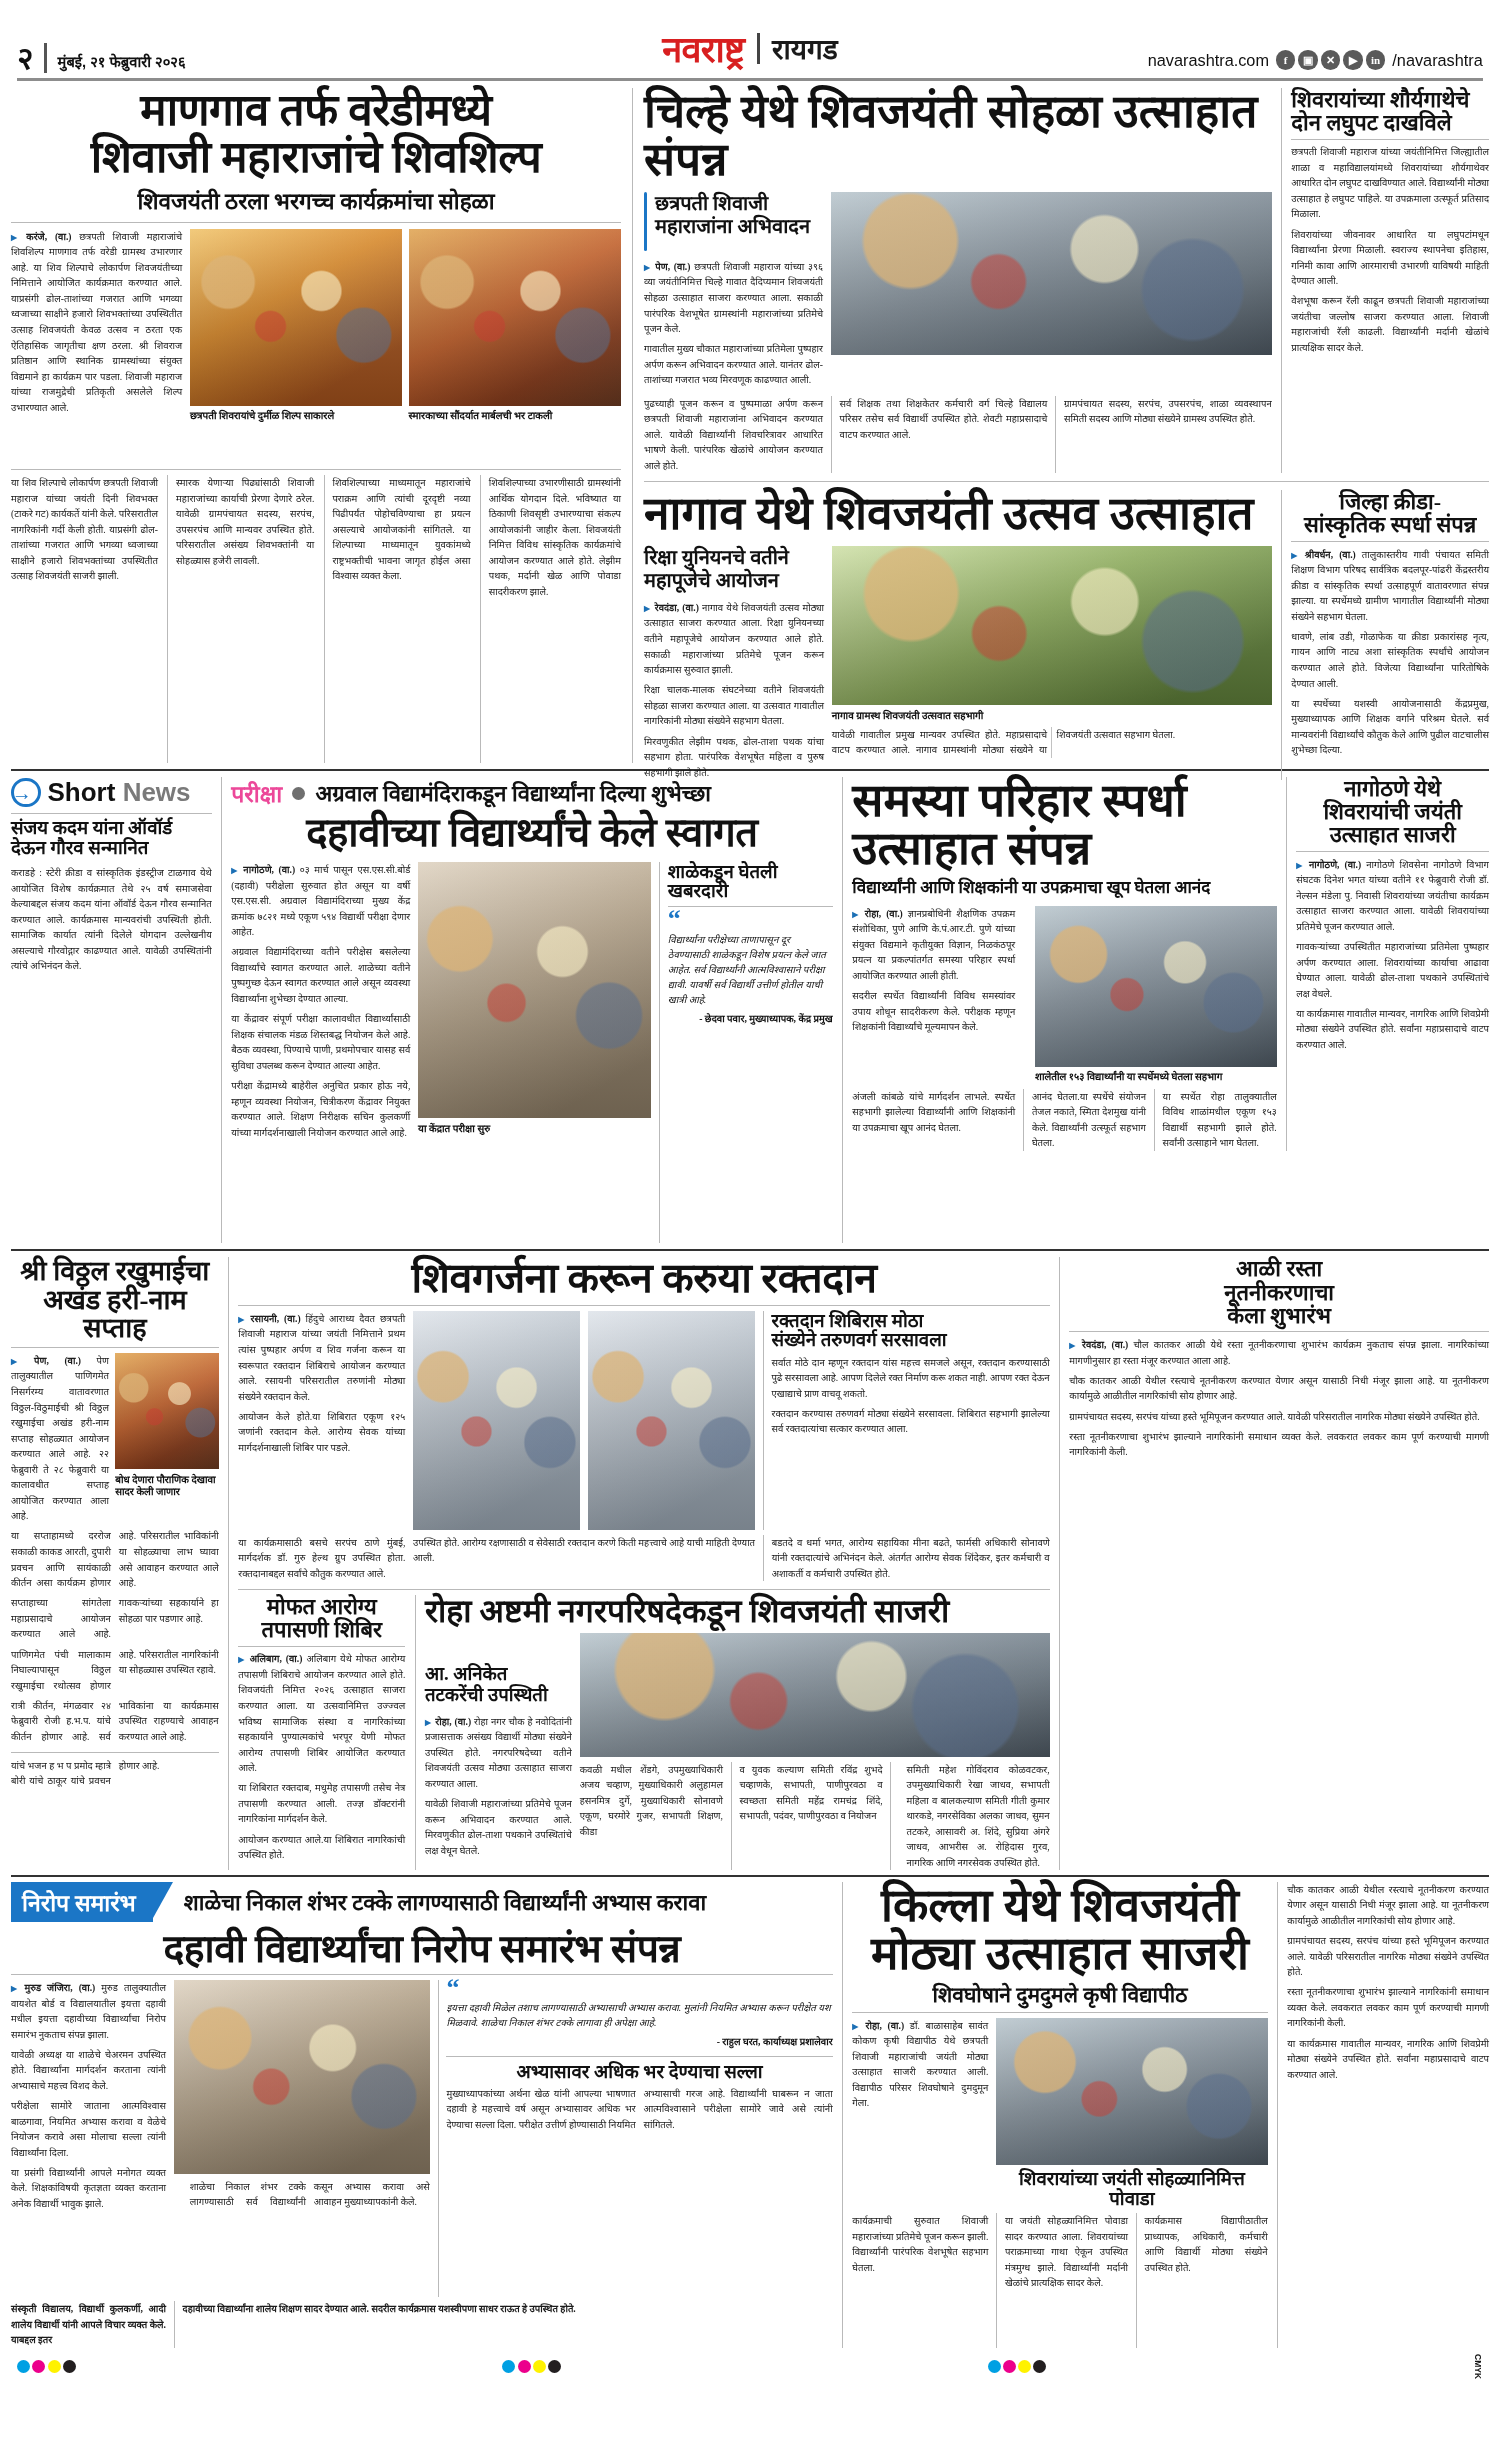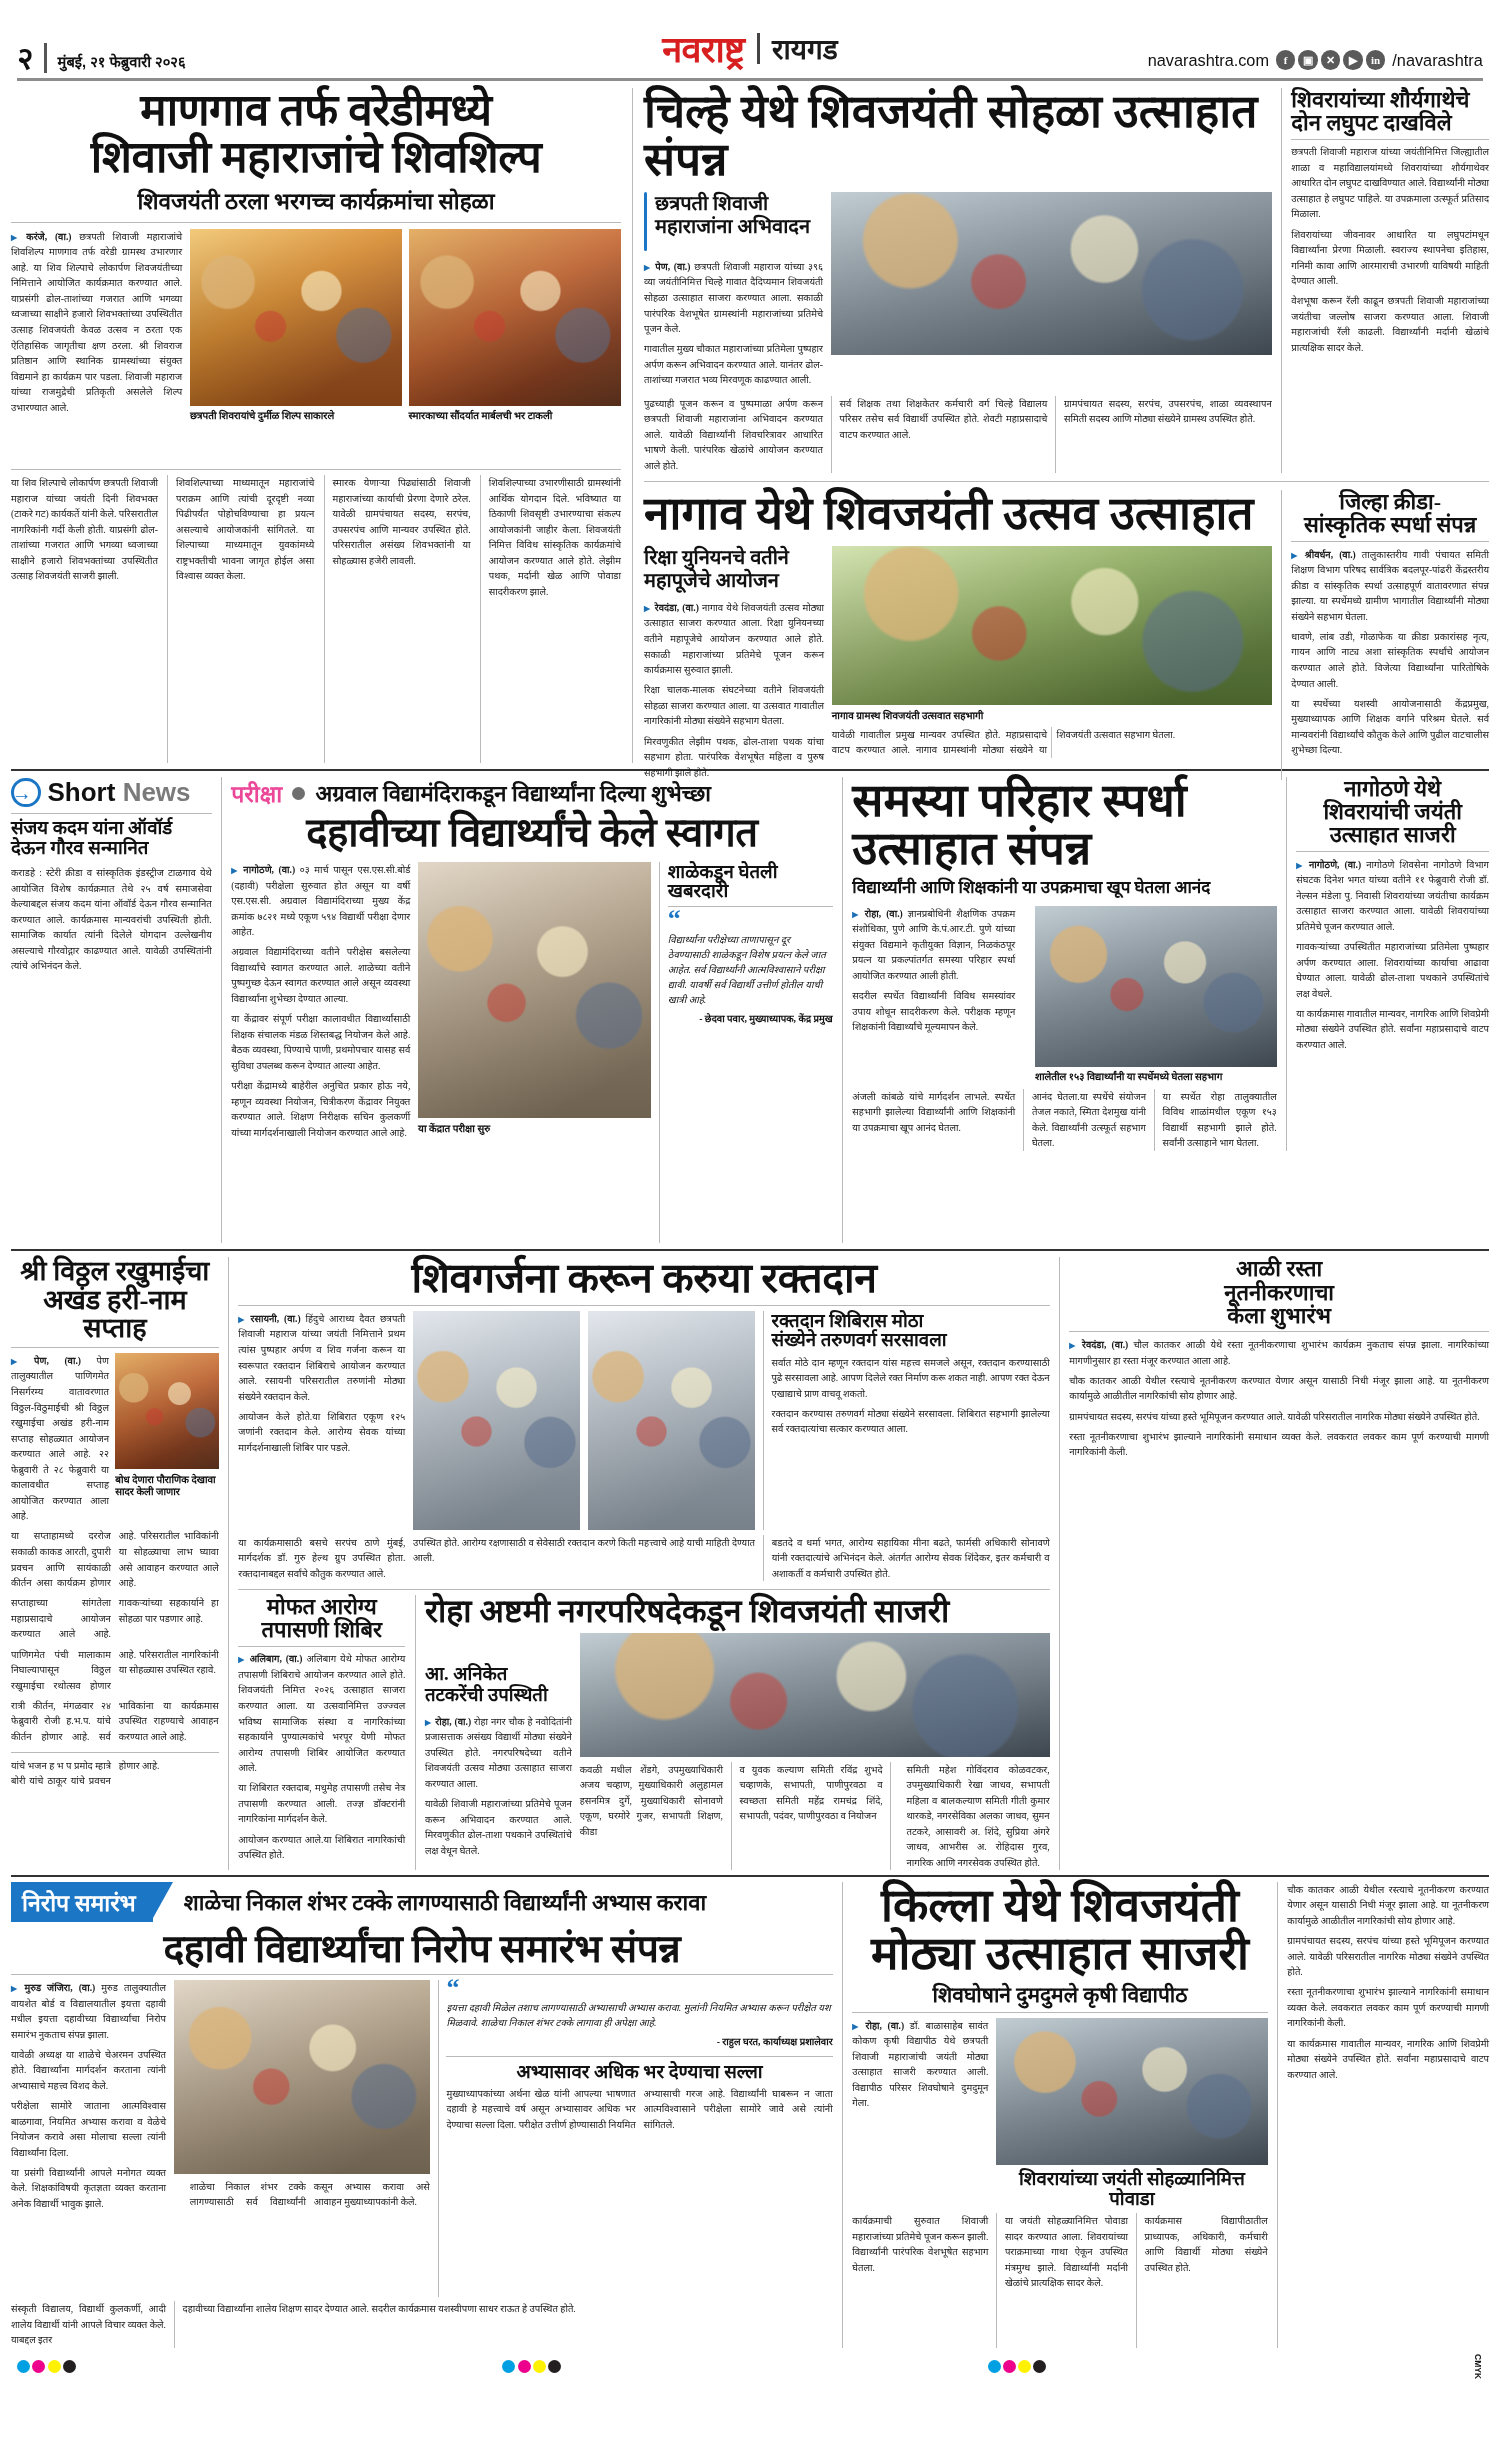--- a/index.html
+++ b/index.html
@@ -150,22 +150,22 @@
           <div class="row" style="gap:6.2px;">
             <div class="caption" style="flex:1;">छत्रपती शिवरायांचे दुर्मीळ शिल्प साकारले</div>
             <div class="caption" style="flex:1;">स्मारकाच्या सौंदर्यात मार्बलची भर टाकली</div>
           </div>
         </div>
       </div>
 
       <div class="hline mt10"></div>
       <div class="row mt6" style="gap:9.3px; flex:1;">
         <div class="body-txt" style="width:147px;">या शिव शिल्पाचे लोकार्पण छत्रपती शिवाजी महाराज यांच्या जयंती दिनी शिवभक्त (टाकरे गट) कार्यकर्ते यांनी केले. परिसरातील नागरिकांनी गर्दी केली होती. याप्रसंगी ढोल-ताशांच्या गजरात आणि भगव्या ध्वजाच्या साक्षीने हजारो शिवभक्तांच्या उपस्थितीत उत्साह शिवजयंती साजरी झाली.</div>
+        <div class="body-txt vline" style="padding-left:7.8px; width:147px;">स्मारक येणाऱ्या पिढ्यांसाठी शिवाजी महाराजांच्या कार्याची प्रेरणा देणारे ठरेल. यावेळी ग्रामपंचायत सदस्य, सरपंच, उपसरपंच आणि मान्यवर उपस्थित होते. परिसरातील असंख्य शिवभक्तांनी या सोहळ्यास हजेरी लावली.</div>
         <div class="body-txt vline" style="padding-left:7.8px; width:147px;">शिवशिल्पाच्या माध्यमातून महाराजांचे पराक्रम आणि त्यांची दूरदृष्टी नव्या पिढीपर्यंत पोहोचविण्याचा हा प्रयत्न असल्याचे आयोजकांनी सांगितले. या शिल्पाच्या माध्यमातून युवकांमध्ये राष्ट्रभक्तीची भावना जागृत होईल असा विश्वास व्यक्त केला.</div>
-        <div class="body-txt vline" style="padding-left:7.8px; width:147px;">स्मारक येणाऱ्या पिढ्यांसाठी शिवाजी महाराजांच्या कार्याची प्रेरणा देणारे ठरेल. यावेळी ग्रामपंचायत सदस्य, सरपंच, उपसरपंच आणि मान्यवर उपस्थित होते. परिसरातील असंख्य शिवभक्तांनी या सोहळ्यास हजेरी लावली.</div>
         <div class="body-txt vline" style="padding-left:7.8px; flex:1;">शिवशिल्पाच्या उभारणीसाठी ग्रामस्थांनी आर्थिक योगदान दिले. भविष्यात या ठिकाणी शिवसृष्टी उभारण्याचा संकल्प आयोजकांनी जाहीर केला. शिवजयंती निमित्त विविध सांस्कृतिक कार्यक्रमांचे आयोजन करण्यात आले होते. लेझीम पथक, मर्दानी खेळ आणि पोवाडा सादरीकरण झाले.</div>
       </div>
     </div>
 
     <div class="col vline" style="flex:1; padding-left:11px;">
 
       <div class="row" style="gap:9.3px;">
         <div class="col" style="flex:1;">
           <div class="hl hl-l">चिल्हे येथे शिवजयंती सोहळा उत्साहात संपन्न</div>
           <div class="row mt10" style="gap:7.8px;">
@@ -462,21 +462,21 @@
         </div>
         <div class="col vline" style="flex:1; padding-left:7.8px;">
           <div class="quote-mark">“</div>
           <div class="pull mt6">इयत्ता दहावी मिळेल तशाच लागण्यासाठी अभ्यासाची अभ्यास करावा. मुलांनी नियमित अभ्यास करून परीक्षेत यश मिळवावे. शाळेचा निकाल शंभर टक्के लागावा ही अपेक्षा आहे.</div>
           <div class="attrib mt6">- राहुल घरत, कार्याध्यक्ष प्रशालेवार</div>
           <div class="hline mt10 mb6"></div>
           <div class="hl hl-xs" style="text-align:center;">अभ्यासावर अधिक भर देण्याचा सल्ला</div>
           <div class="body-txt mt6" style="column-count:2; column-gap:7.8px;">मुख्याध्यापकांच्या अर्थना खेळ यांनी आपल्या भाषणात दहावी हे महत्त्वाचे वर्ष असून अभ्यासावर अधिक भर देण्याचा सल्ला दिला. परीक्षेत उत्तीर्ण होण्यासाठी नियमित अभ्यासाची गरज आहे. विद्यार्थ्यांनी घाबरून न जाता आत्मविश्वासाने परीक्षेला सामोरे जावे असे त्यांनी सांगितले.</div>
         </div>
       </div>
-      <div class="row mt6" style="gap:7.8px;">
+      <div class="row mt6" style="gap:7.8px;font-weight:bold;">
         <div class="body-txt" style="width:155px;">संस्कृती विद्यालय, विद्यार्थी कुलकर्णी, आदी शालेय विद्यार्थी यांनी आपले विचार व्यक्त केले. याबद्दल इतर</div>
         <div class="body-txt vline" style="padding-left:7.8px; flex:1;">दहावीच्या विद्यार्थ्यांना शालेय शिक्षण सादर देण्यात आले. सदरील कार्यक्रमास यशस्वीपणा साधर राऊत हे उपस्थित होते.</div>
       </div>
     </div>
 
     <div class="col vline" style="width:435px; padding:0 9.3px;">
       <div class="hl hl-l" style="text-align:center;">किल्ला येथे शिवजयंती</div>
       <div class="hl hl-l" style="text-align:center;">मोठ्या उत्साहात साजरी</div>
       <div class="sub mt6" style="text-align:center; font-size:21px;">शिवघोषाने दुमदुमले कृषी विद्यापीठ</div>
       <div class="hline mt6 mb6"></div>

